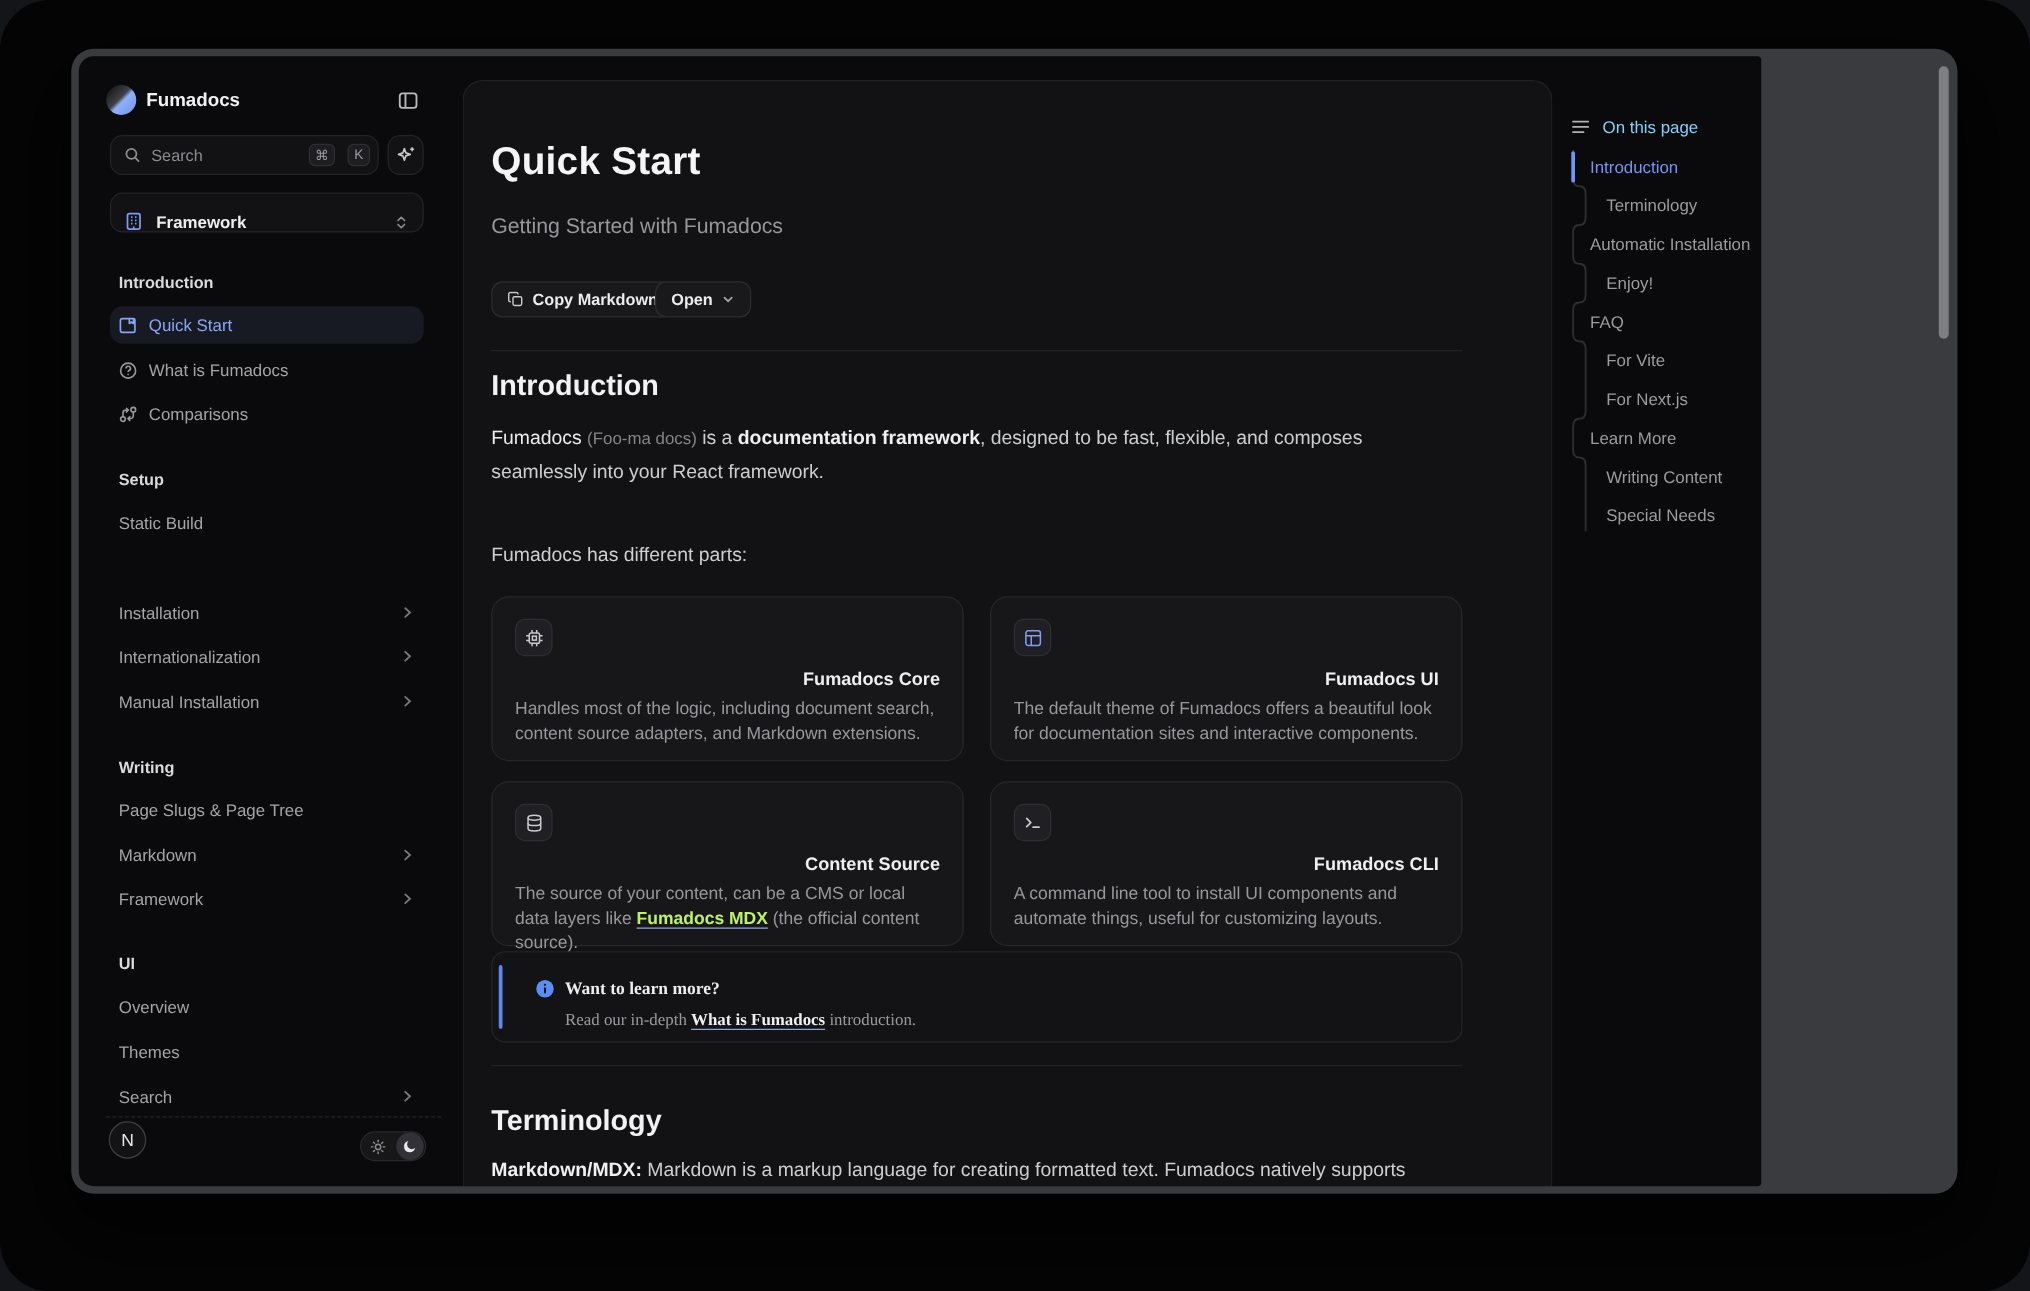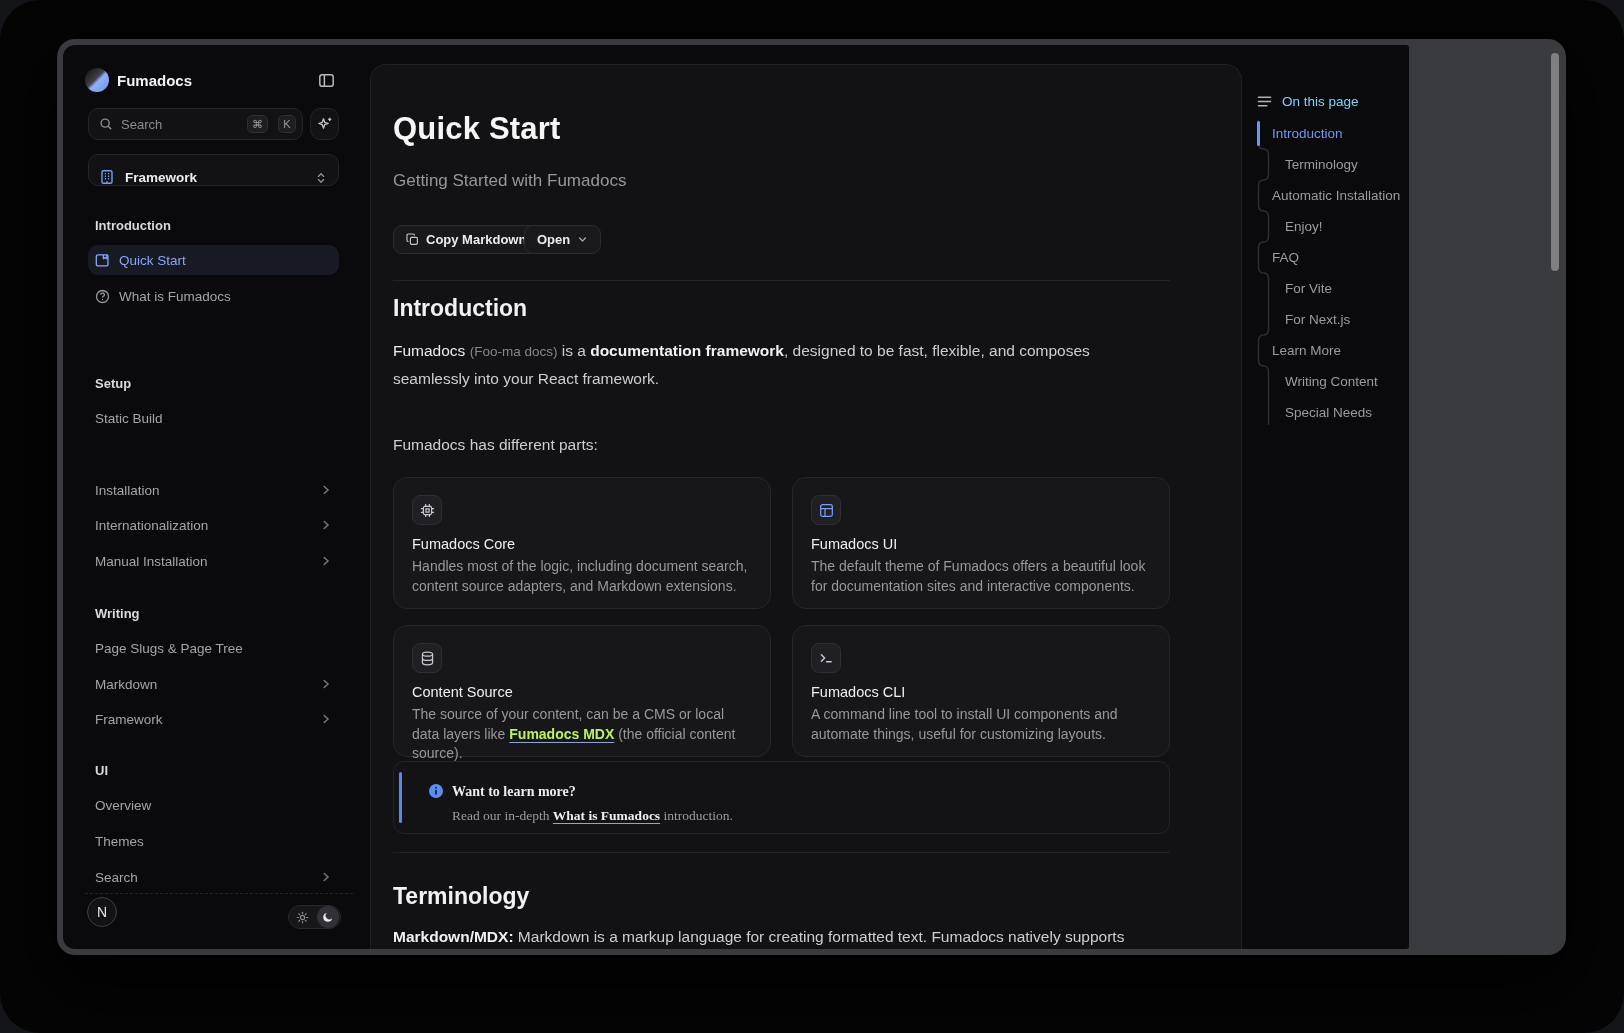--- a/index.html
+++ b/index.html
@@ -71,21 +71,21 @@
   .h2 { left:22px; font-size:23px; font-weight:700; color:#f2f2f4; }
   .para { left:22px; width:777px; font-size:15.5px; line-height:27px; color:#cdced2; }
   .para .wt { color:#ebebee; }
   .para .muted { color:#85858c; font-size:13.5px; }
   .para b { color:#f0f0f2; }
 
   .card { position:absolute; width:378px; height:132px; background:#17171a;
           border:1px solid #26262b; border-radius:14px; padding:17px 18px; }
   .card-icon { width:30px; height:30px; background:#1f1f24; border:1px solid #2e2e34;
                border-radius:8px; display:flex; align-items:center; justify-content:center; }
-  .card-title { margin-top:11px; font-size:14.5px; font-weight:400; color:#efeff1; }
+  .card-title { margin-top:11px; font-size:14.5px; font-weight:700; color:#efeff1;text-align:right; }
   .card-desc { margin-top:5px; font-size:14px; line-height:19.5px; color:#97979d; }
   .card-desc .clink { color:#bef264; font-weight:700; text-decoration:underline;
                       text-decoration-color:rgba(170,190,245,.85); text-underline-offset:3px; }
 
   .callout { position:absolute; left:22px; top:696px; width:777px; height:73px;
              background:#131316; border:1px solid #242429; border-radius:11px;font-family:Liberation Serif, serif; }
   .callout-bar { position:absolute; left:5px; top:10px; bottom:10px; width:3px;
                  border-radius:2px; background:#5d86ef; }
   .callout-title { position:absolute; left:58px; top:22px; font-size:14px; font-weight:700; color:#ededef; }
   .callout-body { position:absolute; left:58px; top:46px; font-size:13.5px; color:#9a9aa0; }
@@ -178,20 +178,33 @@
     </div>
     <div class="srow" style="top:236px">
       <span>
         <svg width="15" height="15" viewBox="0 0 16 16" fill="none" stroke="#97979d" stroke-width="1.4">
           <circle cx="8" cy="8" r="6.4"></circle>
           <path d="M6.2 6.1 a1.9 1.9 0 1 1 2.6 1.8 c-.6.25-.8.6-.8 1.2" fill="none"></path>
           <circle cx="8" cy="11.2" r="0.7" fill="#97979d" stroke="none"></circle>
         </svg>
           </span>
       <span class="lbl">What is Fumadocs</span>
+    </div>
+    <div class="srow" style="top:271px">
+      <span>
+        <svg width="15" height="15" viewBox="0 0 16 16" fill="none" stroke="#97979d" stroke-width="1.4" stroke-linecap="round" stroke-linejoin="round">
+          <circle cx="3.6" cy="12" r="2"></circle>
+              <circle cx="12.4" cy="4" r="2"></circle>
+          <path d="M12.4 6 v3.2 a2.4 2.4 0 0 1 -2.4 2.4 h-2"></path>
+              <polyline points="9.4,10 8,11.6 9.4,13.2"></polyline>
+          <path d="M3.6 10 V6.8 a2.4 2.4 0 0 1 2.4 -2.4 h2"></path>
+              <polyline points="6.6,6 8,4.4 6.6,2.8"></polyline>
+        </svg>
+          </span>
+      <span class="lbl">Comparisons</span>
     </div>
 
     <div class="shd" style="top:331px">Setup</div>
     <div class="srow" style="top:358px">
       <span class="lbl">Static Build</span>
         </div>
     <div class="srow" style="top:430px">
       <span class="lbl">Installation</span>
       <span>
             <svg width="12" height="12" viewBox="0 0 12 12" fill="none" stroke="#77777e" stroke-width="1.5" stroke-linecap="round">

